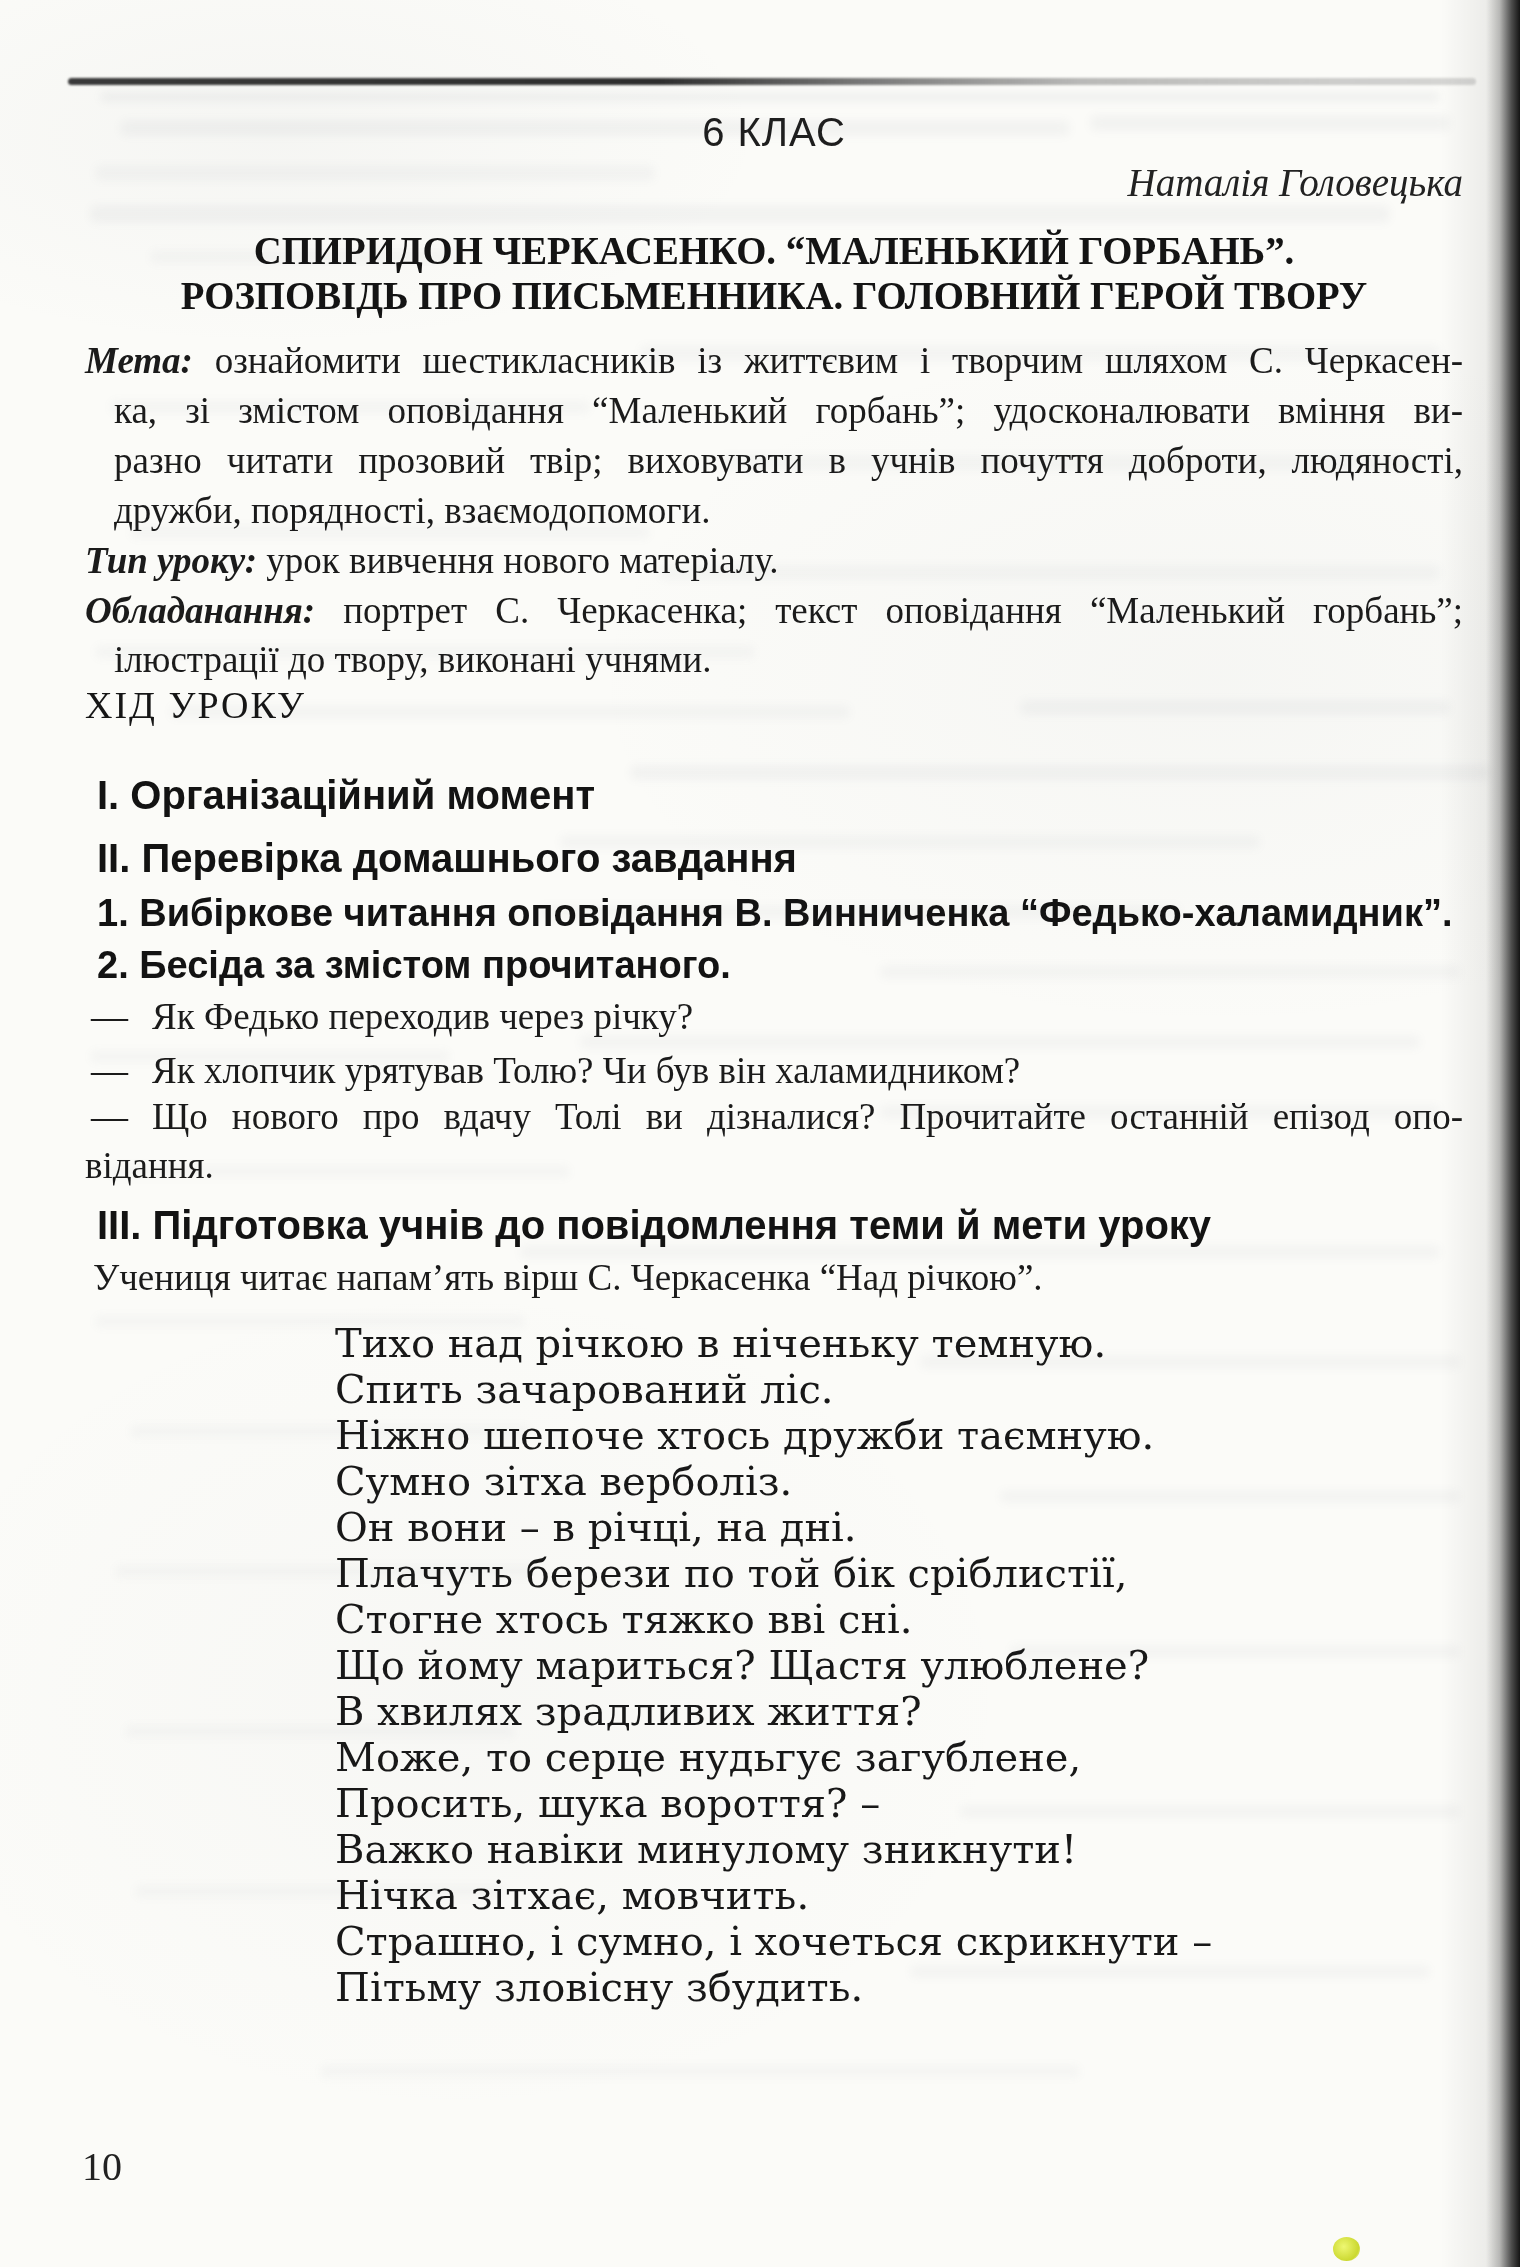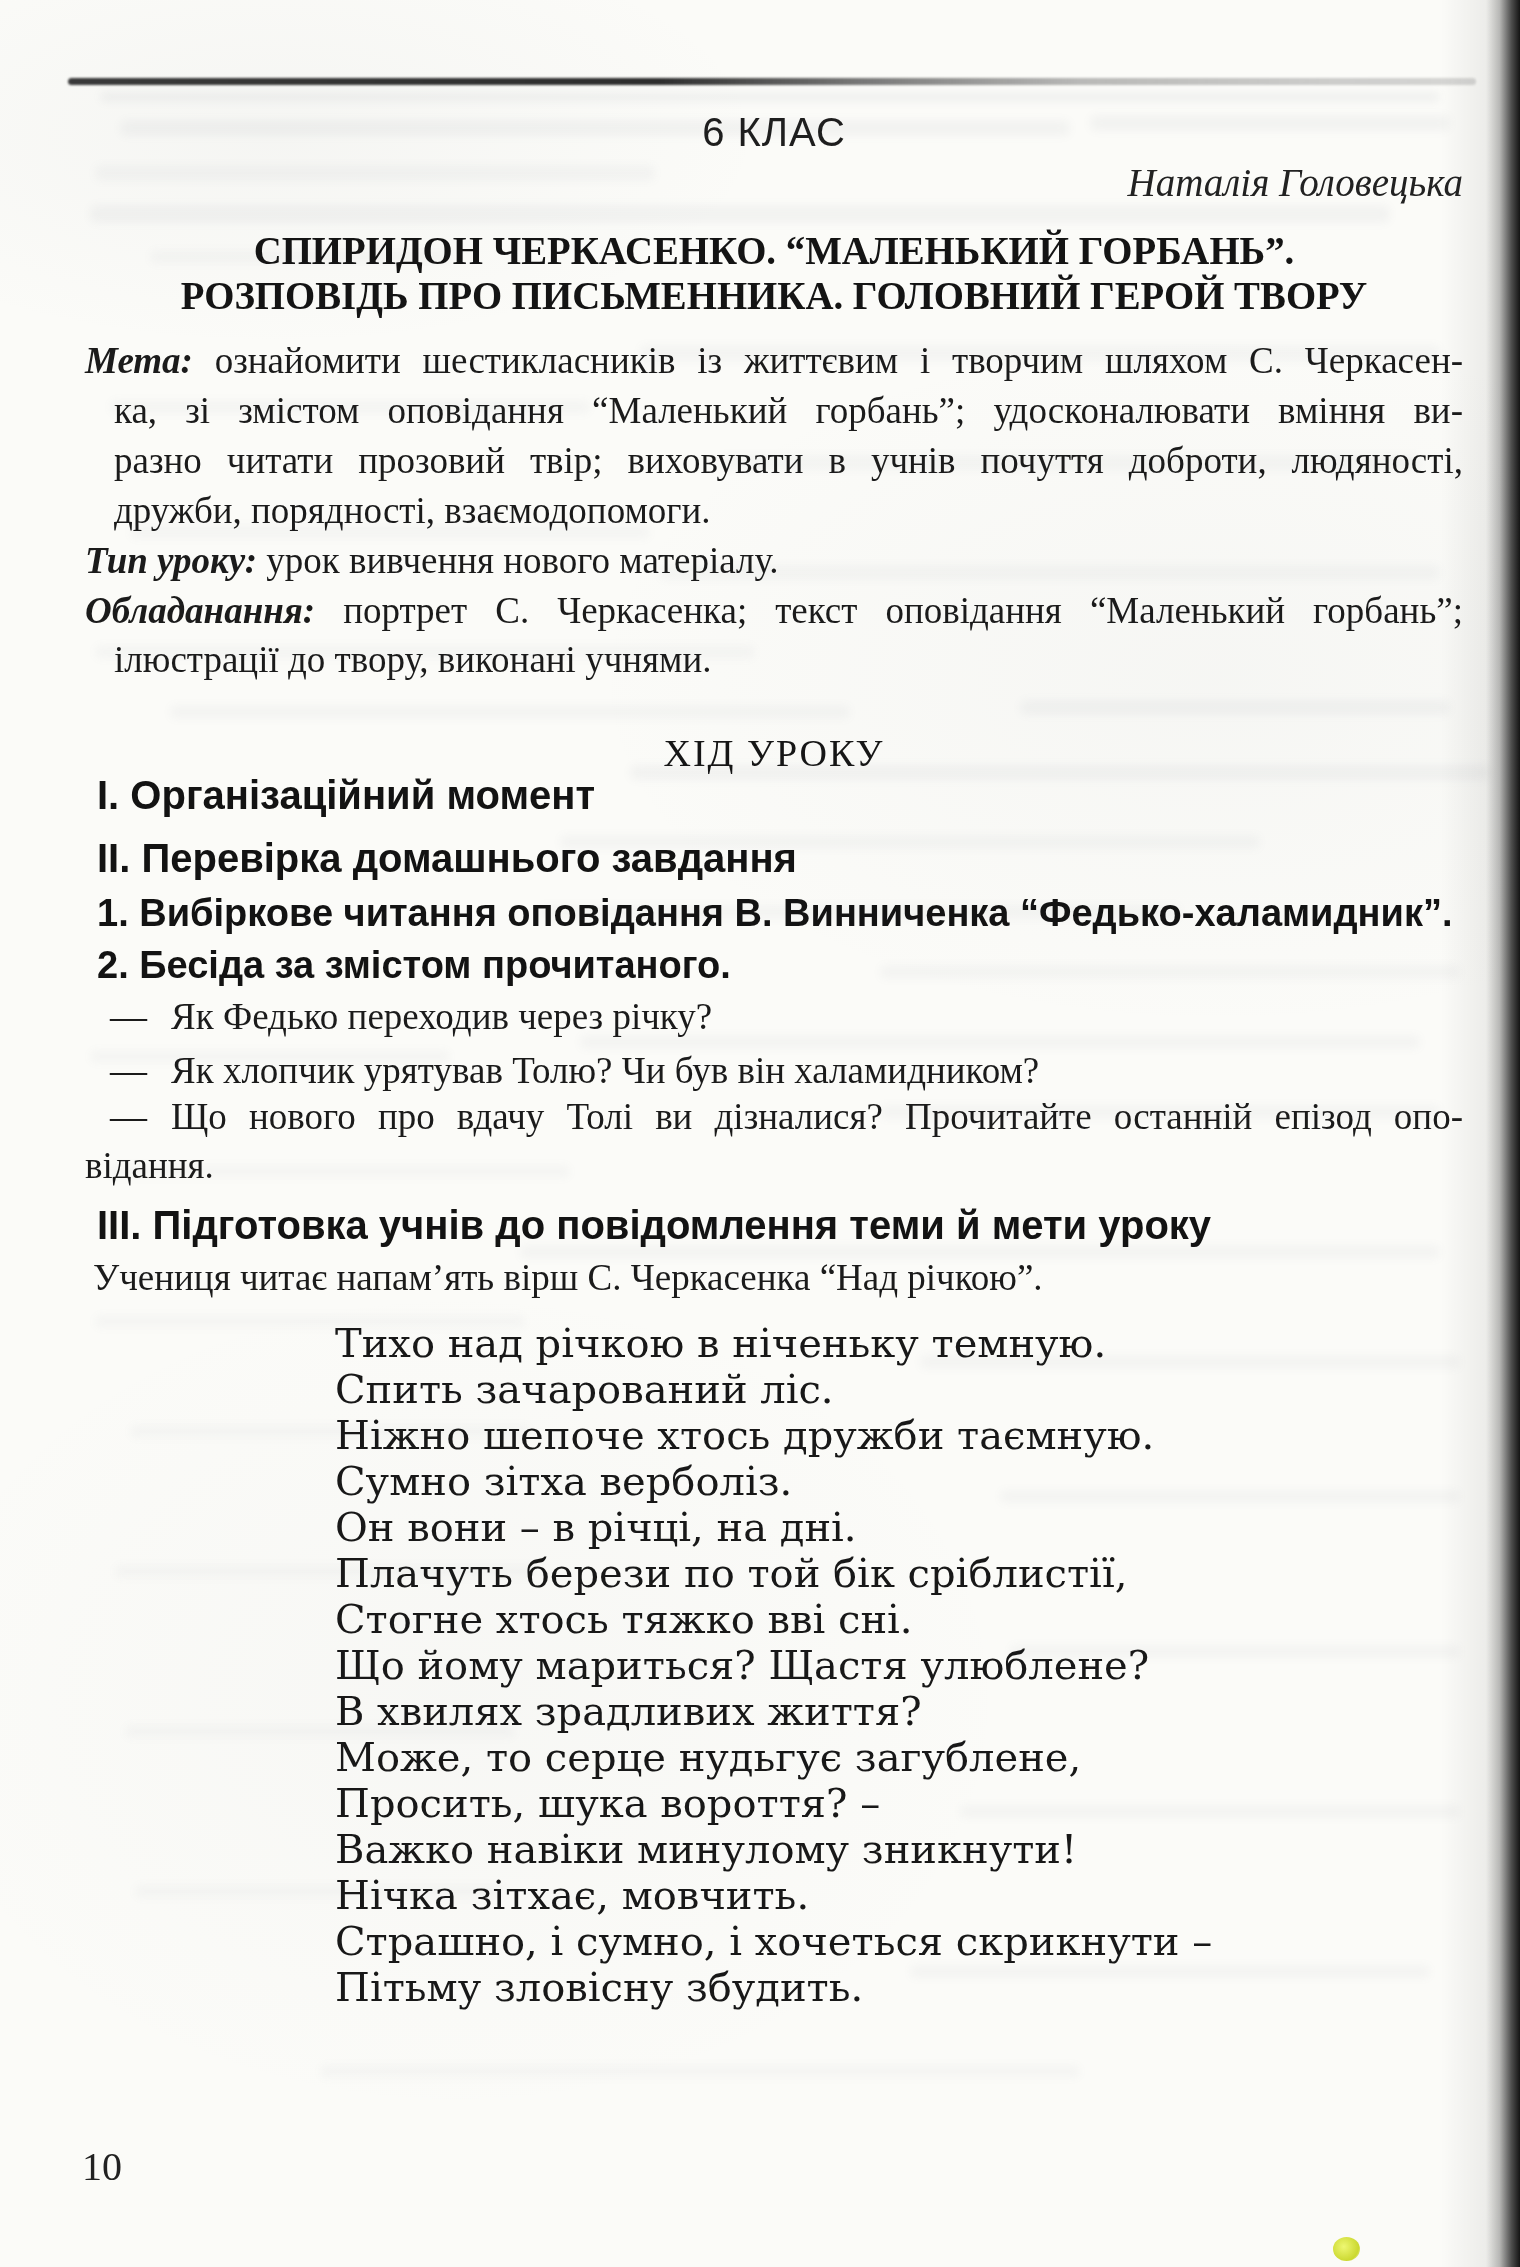--- a/index.html
+++ b/index.html
@@ -32,32 +32,32 @@
   .grade{position:absolute;top:110px;width:100%;text-align:center;
     font-family:"Liberation Sans",sans-serif;font-size:40px;letter-spacing:1px;color:#1e1e1e;}
   .author{position:absolute;top:160px;width:100%;text-align:right;
     font-style:italic;font-size:39px;color:#222;}
   .title{position:absolute;top:228px;width:100%;text-align:center;
     font-weight:bold;font-size:40px;line-height:45px;transform:scaleX(0.97);transform-origin:center;color:#141414;}
   .meta-block{position:absolute;top:336px;width:100%;font-size:37px;line-height:50px;}
   .type-block{position:absolute;top:536px;width:100%;font-size:37px;line-height:50px;}
   .equip-block{position:absolute;top:586px;width:100%;font-size:37px;line-height:49px;}
   .lbl{font-weight:bold;font-style:italic;}
-  .hid{position:absolute;top:731px;width:100%;text-align:center;font-size:38px;letter-spacing:2px;color:#161616;}
+  .hid{position:absolute;top:683px;width:100%;text-align:left;font-size:38px;letter-spacing:2px;color:#161616;}
   .h-sans{position:absolute;width:100%;font-family:"Liberation Sans",sans-serif;font-weight:bold;color:#131313;}
   .h1{top:773px;font-size:40px;margin-left:12px;}
   .h2{top:836px;font-size:40px;margin-left:12px;}
   .i1{top:892px;font-size:38px;margin-left:12px;}
   .i2{top:944px;font-size:38px;margin-left:12px;}
   .q{position:absolute;width:100%;font-size:37px;line-height:49px;}
   .q1{top:992px;}
   .q2{top:1046px;}
   .q3{top:1092px;}
   .qdash{display:inline-block;margin-right:24px;}
-  .qindent{margin-left:25px;}
+  .qindent{margin-left:6px;}
   .h3{top:1203px;font-size:40px;margin-left:12px;}
   .intro{position:absolute;top:1256px;width:100%;font-size:37px;margin-left:8px;}
   .poem{position:absolute;top:1320px;left:335px;
     font-family:"DejaVu Serif",serif;font-size:40px;line-height:46px;color:#181818;}
   .page-number{position:absolute;left:82px;top:2143px;font-size:40px;color:#222;text-align:right;}
 </style>
 </head>
 <body>
 
 <div class="scan">

